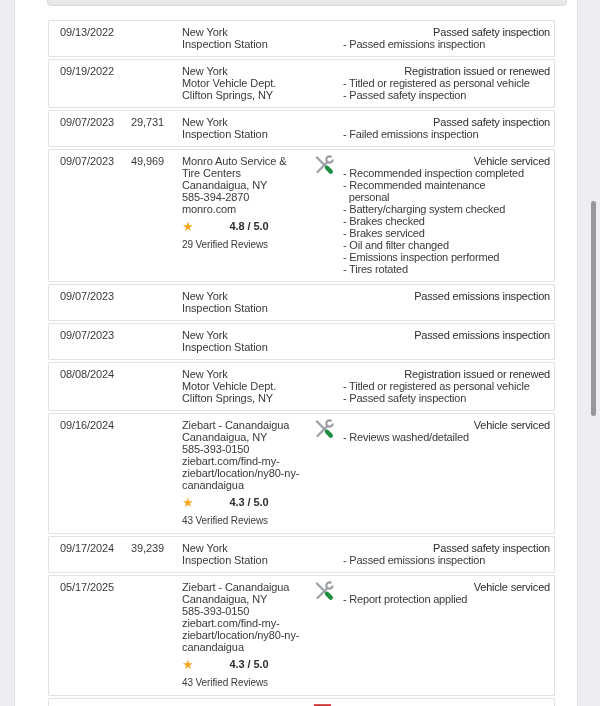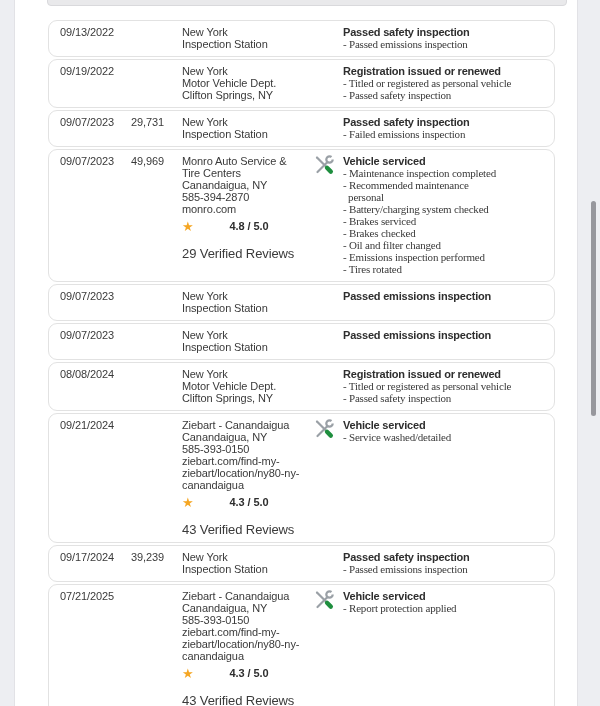--- a/index.html
+++ b/index.html
@@ -5,35 +5,35 @@
   * { box-sizing: border-box; }
   html,body { margin:0; padding:0; }
   body { font-family:"Liberation Sans", sans-serif; }
   .page { position:relative; width:600px; height:706px; background:#edeef2; overflow:hidden; }
   .panel { position:absolute; left:14px; top:0; width:564px; height:706px; background:#ffffff;
            border-left:1px solid #e2e2e6; border-right:1px solid #e2e2e6; }
   .remnant { position:absolute; left:32px; top:-4px; width:520px; height:10px; background:#e9e9eb;
              border:1px solid #d9d9dc; border-radius:0 0 4px 4px; z-index:2; }
   .table { position:absolute; left:33px; top:20px; width:507px; }
   .row { display:flex; align-items:flex-start; background:#fff; border:1px solid var(--row_border);
-         border-radius:9px; margin-bottom:2px; padding:5px 4px 6px 11px;
+         border-radius:1px; margin-bottom:2px; padding:5px 4px 6px 11px;
          font-size:11px; line-height:12px; color:var(--text); letter-spacing:-0.1px; }
   .row:last-child { min-height:62px; }
   .c-date    { width:71px; flex:none; }
   .c-mileage { width:51px; flex:none; }
   .c-source  { width:130px; flex:none; padding-right:6px; }
   .c-icon    { width:31px; flex:none; }
   .c-details { flex:1; letter-spacing:-0.2px; min-width:0; }
-  .title { font-weight:bold; color:var(--title); }
+  .title { font-weight:normal; color:var(--title);text-align:right; }
   .title.red { color:var(--red); letter-spacing:0; }
-  .detail-line { white-space:pre;font-family:Liberation Serif, serif; }
+  .detail-line { white-space:pre; }
   .stars-row { display:flex; align-items:center; gap:4px; margin-top:5px; }
   .star-glyph { color:var(--star); font-size:13px; line-height:11px; }
   .rating-value { font-weight:bold; color:var(--title);margin-left:32px; }
-  .reviews { margin-top:16px; font-size:13px; }
+  .reviews { margin-top:7px; font-size:10px; }
   .svc-icon { margin-top:-2px; }
   .dmg-icon { margin-top:-1px; }
   .scroll-thumb { position:absolute; left:591px; top:201px; width:5px; height:215px;
                   background:var(--scrollbar); border-radius:3px; z-index:3; }
 </style>
 </head>
 <body>
 
 <div class="page">
   <div class="panel">
@@ -100,26 +100,26 @@
           </div>
     <div class="c-icon"><svg class="svc-icon" width="24" height="24" viewBox="0 0 24 24">
     <circle cx="17.5" cy="6.5" r="3.2" fill="none" style="stroke:var(--tool_gray)" stroke-width="2.2"></circle>
     <polygon points="17.5,6.5 22.5,0.2 24,6.5" fill="#ffffff"></polygon>
     <line x1="15" y1="9.5" x2="5.5" y2="19" style="stroke:var(--tool_gray)" stroke-width="2.2" stroke-linecap="round"></line>
     <line x1="5" y1="4.5" x2="13.5" y2="13" style="stroke:var(--tool_gray)" stroke-width="2.2" stroke-linecap="round"></line>
     <line x1="15" y1="14.8" x2="18.8" y2="18.6" style="stroke:var(--tool_green)" stroke-width="4.4" stroke-linecap="round"></line>
   </svg></div>
     <div class="c-details">
       <div class="title">Vehicle serviced</div>
-    <div class="detail-line">- Maintenance inspection completed</div>
+    <div class="detail-line">- Recommended inspection completed</div>
             <div class="detail-line">- Recommended maintenance</div>
             <div class="detail-line">  personal</div>
             <div class="detail-line">- Battery/charging system checked</div>
+            <div class="detail-line">- Brakes checked</div>
             <div class="detail-line">- Brakes serviced</div>
-            <div class="detail-line">- Brakes checked</div>
             <div class="detail-line">- Oil and filter changed</div>
             <div class="detail-line">- Emissions inspection performed</div>
             <div class="detail-line">- Tires rotated</div>
           </div>
   </div>
 
   <div class="row">
     <div class="c-date">09/07/2023</div>
     <div class="c-mileage"></div>
     <div class="c-source">
@@ -155,21 +155,21 @@
           </div>
     <div class="c-icon"></div>
     <div class="c-details">
       <div class="title">Registration issued or renewed</div>
     <div class="detail-line">- Titled or registered as personal vehicle</div>
             <div class="detail-line">- Passed safety inspection</div>
           </div>
   </div>
 
   <div class="row">
-    <div class="c-date">09/21/2024</div>
+    <div class="c-date">09/16/2024</div>
     <div class="c-mileage"></div>
     <div class="c-source">
             <div>Ziebart - Canandaigua</div>
             <div>Canandaigua, NY</div>
             <div>585-393-0150</div>
             <div>ziebart.com/find-my-</div>
             <div>ziebart/location/ny80-ny-</div>
             <div>canandaigua</div>
             <div class="stars-row">
               <span class="star-glyph">★</span>
@@ -179,40 +179,40 @@
           </div>
     <div class="c-icon"><svg class="svc-icon" width="24" height="24" viewBox="0 0 24 24">
     <circle cx="17.5" cy="6.5" r="3.2" fill="none" style="stroke:var(--tool_gray)" stroke-width="2.2"></circle>
     <polygon points="17.5,6.5 22.5,0.2 24,6.5" fill="#ffffff"></polygon>
     <line x1="15" y1="9.5" x2="5.5" y2="19" style="stroke:var(--tool_gray)" stroke-width="2.2" stroke-linecap="round"></line>
     <line x1="5" y1="4.5" x2="13.5" y2="13" style="stroke:var(--tool_gray)" stroke-width="2.2" stroke-linecap="round"></line>
     <line x1="15" y1="14.8" x2="18.8" y2="18.6" style="stroke:var(--tool_green)" stroke-width="4.4" stroke-linecap="round"></line>
   </svg></div>
     <div class="c-details">
       <div class="title">Vehicle serviced</div>
-    <div class="detail-line">- Service washed/detailed</div>
+    <div class="detail-line">- Reviews washed/detailed</div>
           </div>
   </div>
 
   <div class="row">
     <div class="c-date">09/17/2024</div>
     <div class="c-mileage">39,239</div>
     <div class="c-source">
             <div>New York</div>
             <div>Inspection Station</div>
           </div>
     <div class="c-icon"></div>
     <div class="c-details">
       <div class="title">Passed safety inspection</div>
     <div class="detail-line">- Passed emissions inspection</div>
           </div>
   </div>
 
   <div class="row">
-    <div class="c-date">07/21/2025</div>
+    <div class="c-date">05/17/2025</div>
     <div class="c-mileage"></div>
     <div class="c-source">
             <div>Ziebart - Canandaigua</div>
             <div>Canandaigua, NY</div>
             <div>585-393-0150</div>
             <div>ziebart.com/find-my-</div>
             <div>ziebart/location/ny80-ny-</div>
             <div>canandaigua</div>
             <div class="stars-row">
               <span class="star-glyph">★</span>

